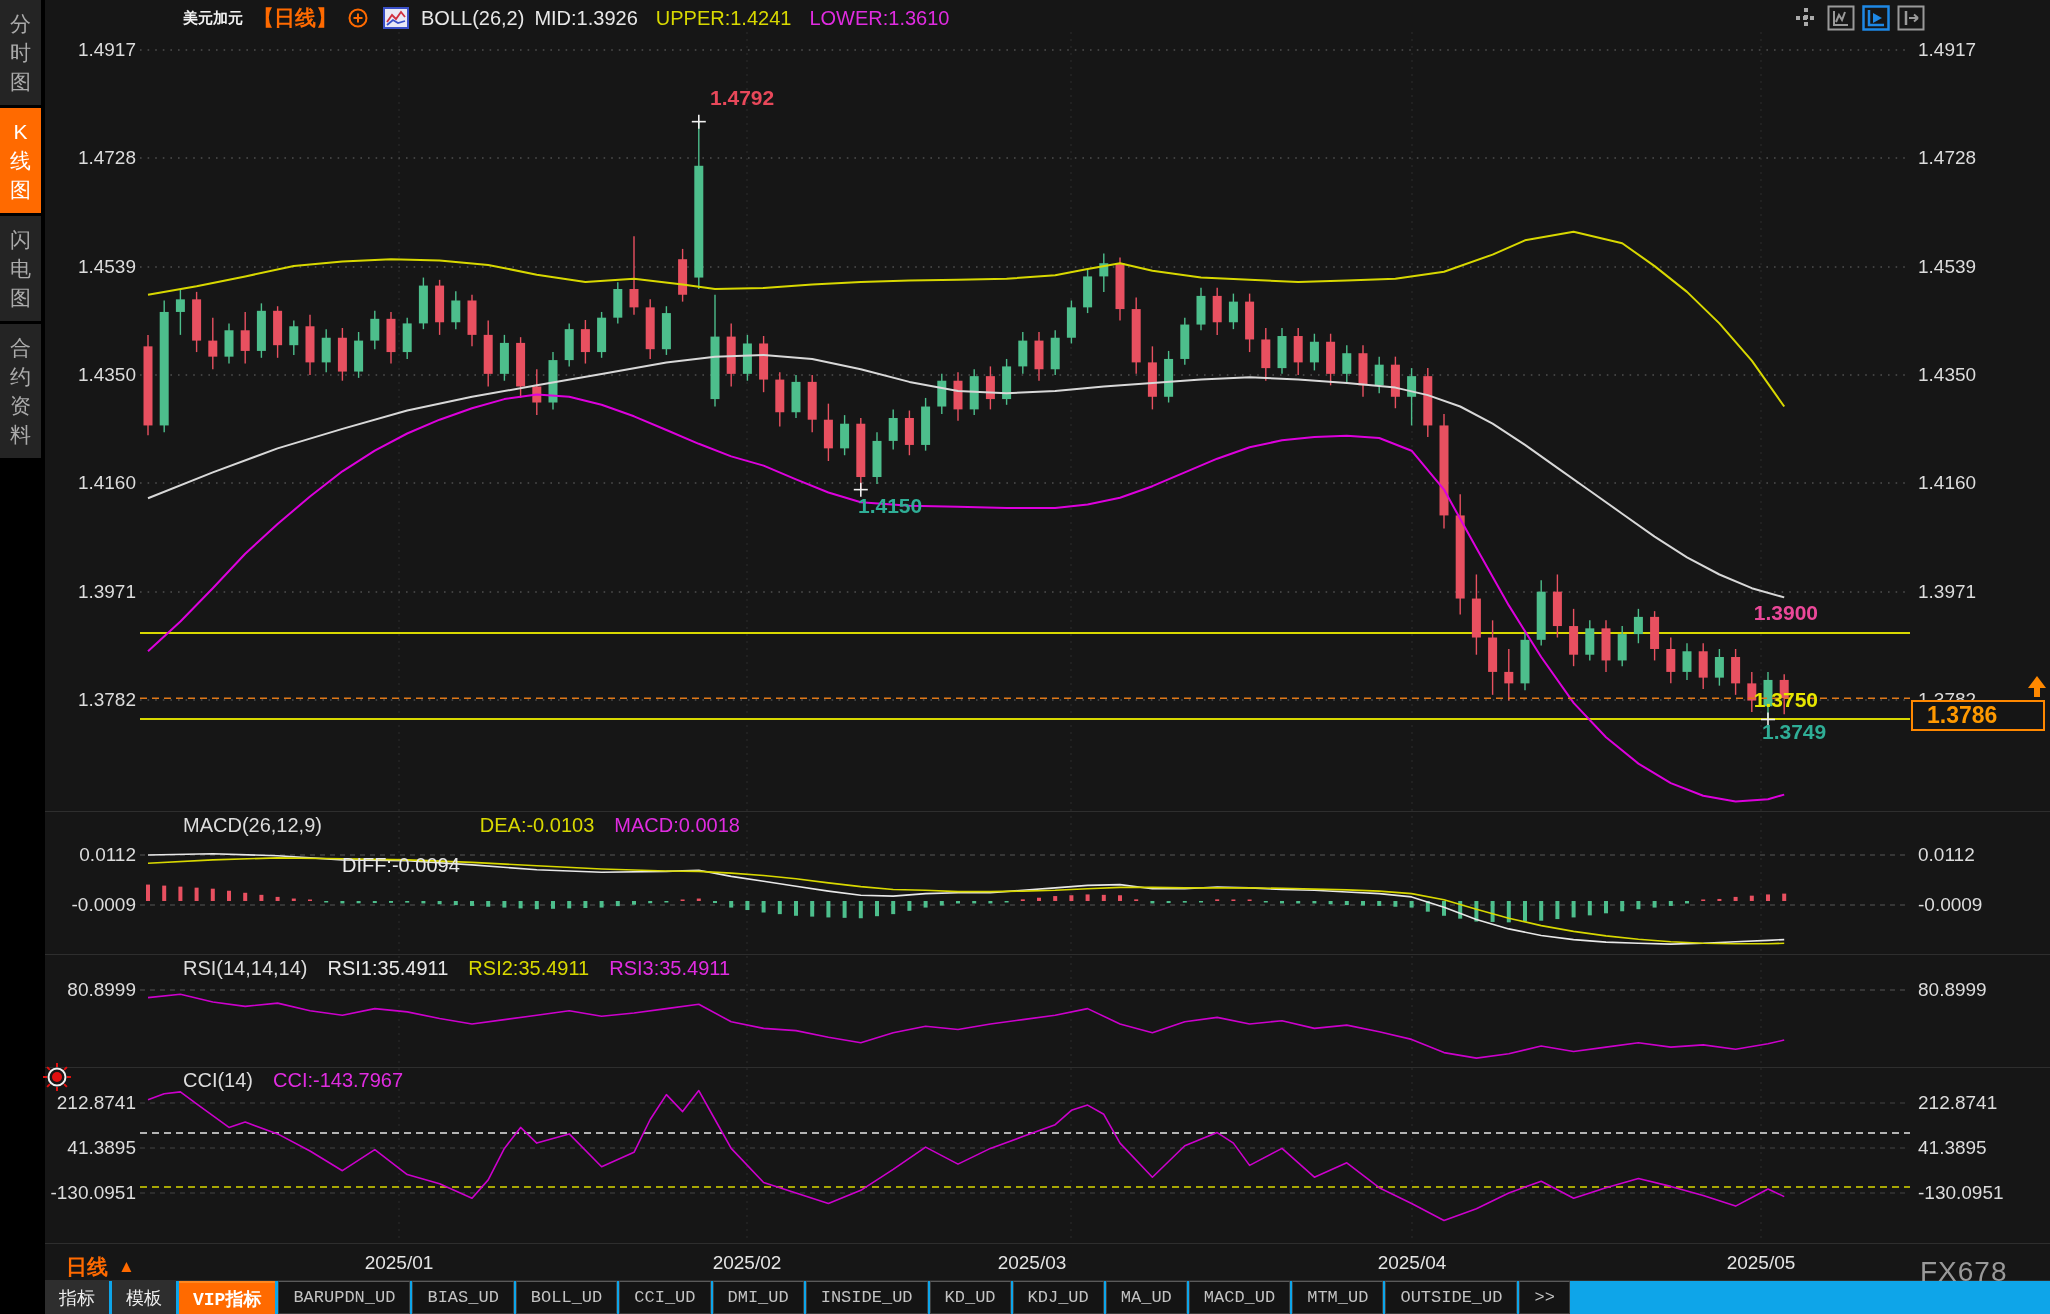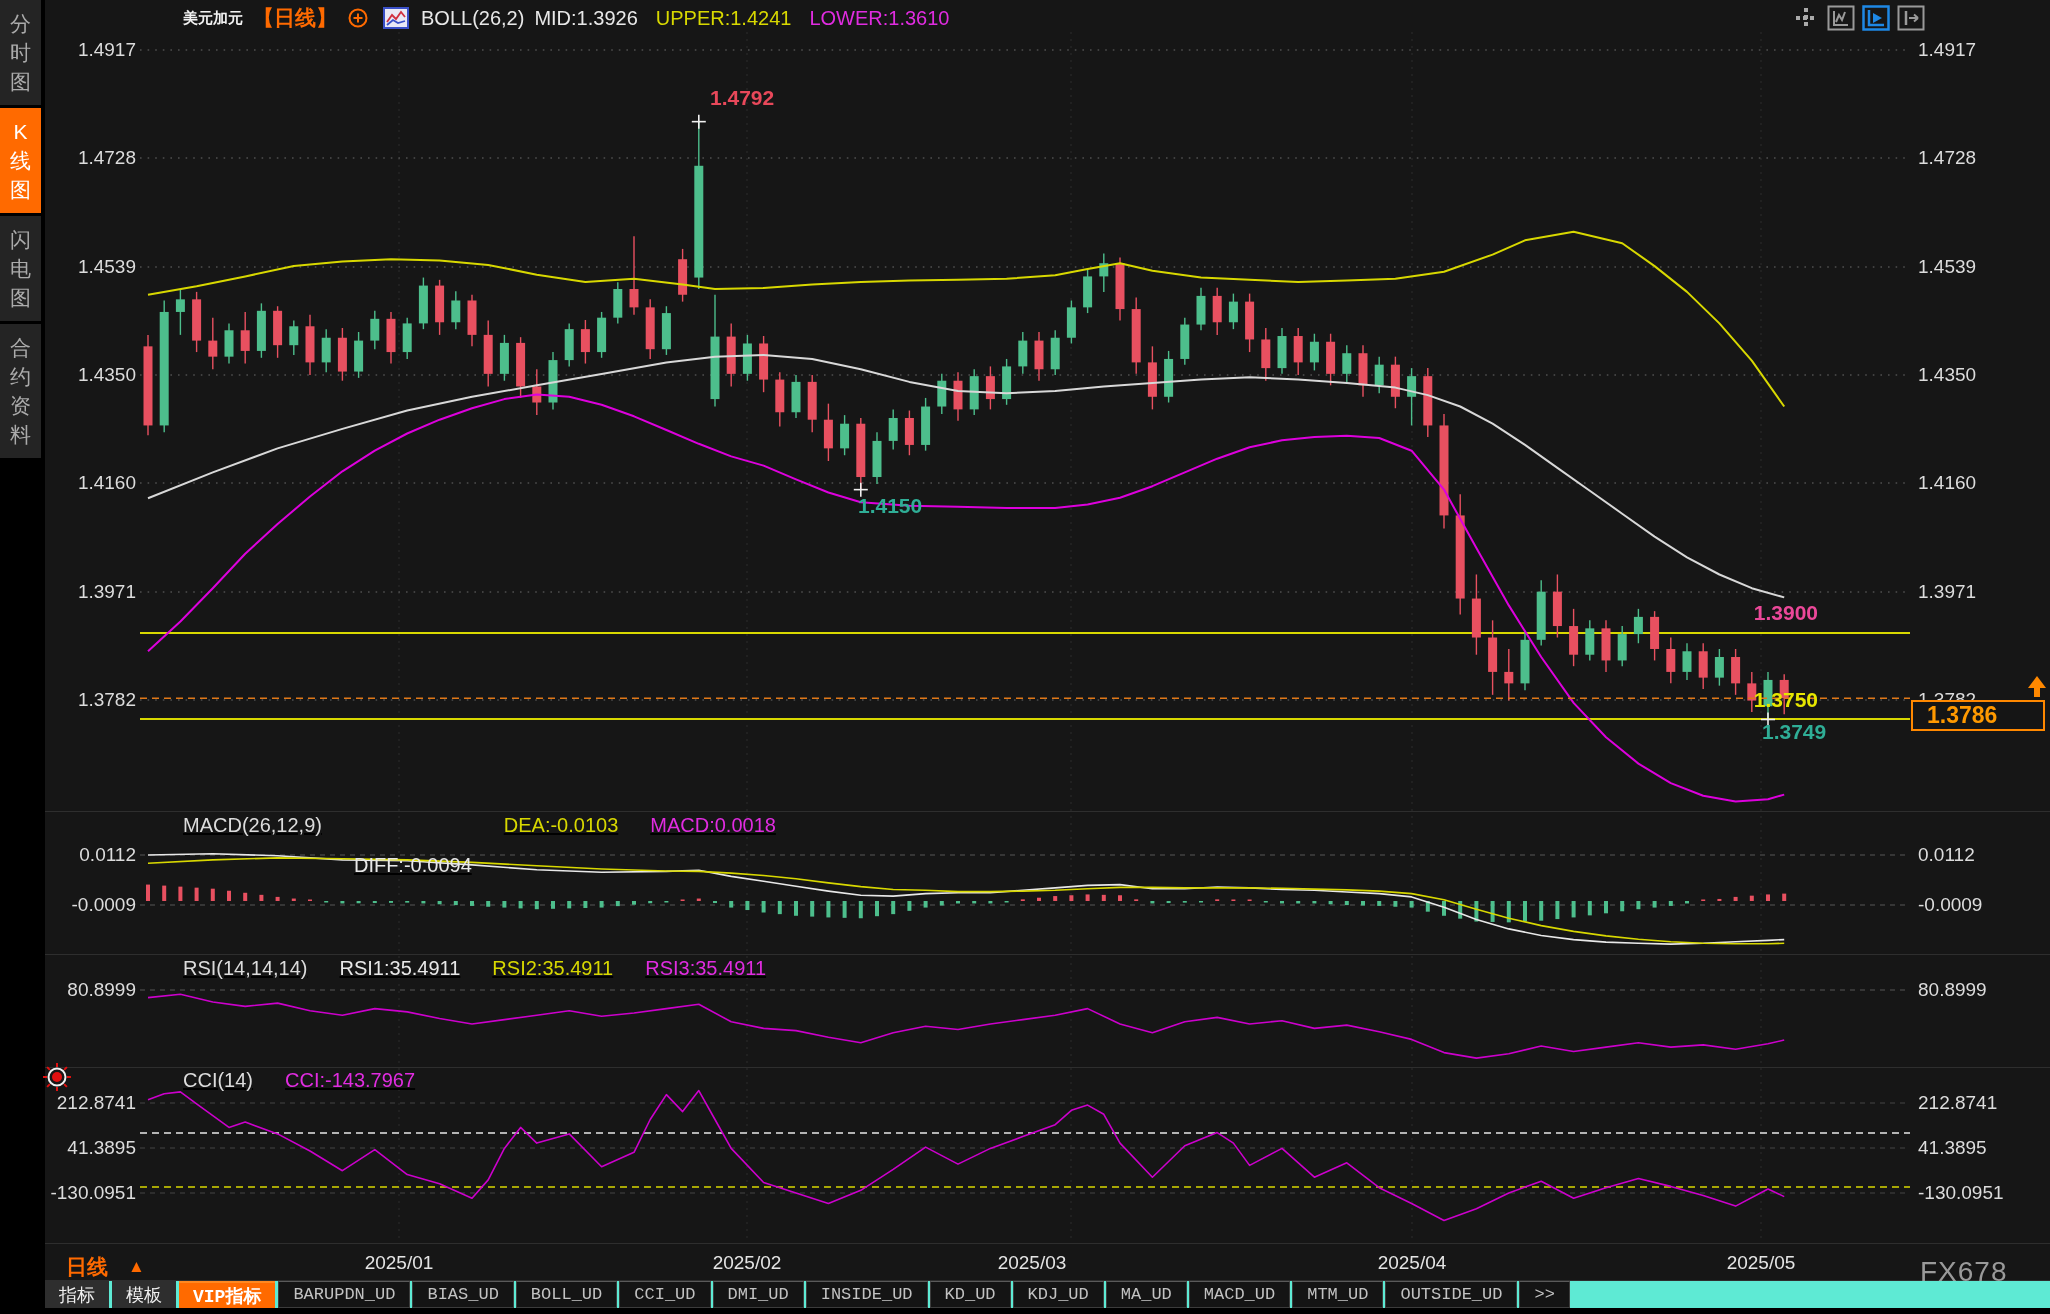--- a/index.html
+++ b/index.html
@@ -19,28 +19,28 @@
   .h-white{color:#e8e8e8;}
   .h-yellow{color:#d8d800;}
   .h-magenta{color:#e02ce0;}
   #top-icons{position:absolute;left:1791px;top:4px;display:flex;gap:5px;z-index:6;}
   .tool-btn{width:30px;height:27px;display:flex;align-items:center;justify-content:center;cursor:pointer;}
   .ax{position:absolute;font-size:19px;color:#dcdcdc;z-index:3;}
   .ax.left{left:40px;width:96px;text-align:right;}
   .ax.right{left:1918px;width:100px;text-align:left;}
   .xlab{position:absolute;top:1252px;width:100px;text-align:center;font-size:19px;color:#e4e4e4;z-index:3;}
   .anno{position:absolute;font-size:21px;font-weight:bold;z-index:3;}
-  .panel-title{position:absolute;left:183px;display:flex;gap:32px;font-size:20px;z-index:4;white-space:nowrap;text-decoration:underline;}
+  .panel-title{position:absolute;left:183px;display:flex;gap:20px;font-size:20px;z-index:4;white-space:nowrap;}
   #price-box{position:absolute;left:1911px;top:700px;width:134px;height:31px;box-sizing:border-box;
              border:2px solid #ff8800;background:#151515;color:#ff9900;font-size:23px;font-weight:bold;
              display:flex;align-items:center;padding-left:14px;z-index:7;}
   #footer-period{position:absolute;left:66px;top:1253px;color:#ff6a00;font-size:21px;font-weight:bold;
-                 display:flex;align-items:center;gap:20px;z-index:4;}
+                 display:flex;align-items:center;gap:10px;z-index:4;}
   #footer-period .tri{font-size:17px;}
-  #tabbar{position:absolute;left:45px;top:1281px;width:2005px;height:27px;background:#5eead4;display:flex;
+  #tabbar{position:absolute;left:45px;top:1281px;width:2005px;height:33px;background:#0ea5e9;display:flex;
           align-items:stretch;z-index:6;}
   .tab{box-sizing:border-box;display:flex;align-items:center;justify-content:center;padding:0 14px;
        font-size:18px;cursor:pointer;white-space:nowrap;font-family:Liberation Mono, monospace;}
   .tab.plain{background:#2e2e2e;color:#f0f0f0;margin-right:3px;font-family:"Liberation Sans",sans-serif;}
   .tab.active{background:#ff6a00;color:#fff;margin-right:3px;border-top:2px solid #ff8820;font-weight:bold;}
   .tab.ud{background:#141414;color:#c2c2c2;border:1px solid #3c3c3c;border-top-color:#5a5a5a;
           margin-right:2px;font-family:"Liberation Mono","DejaVu Sans Mono",monospace;font-size:17px;}
   #watermark{position:absolute;left:1920px;top:1256px;width:125px;font-size:28px;color:#9a9a9a;z-index:5;
              letter-spacing:1px;}
 </style>

